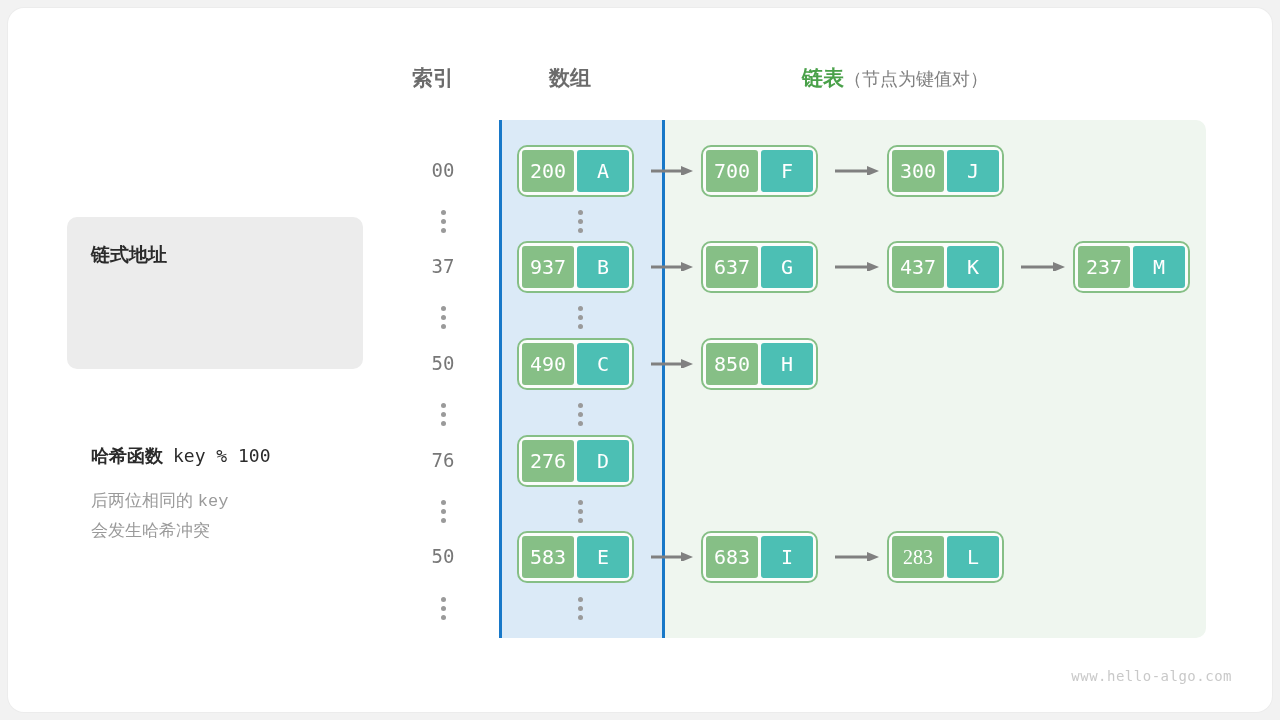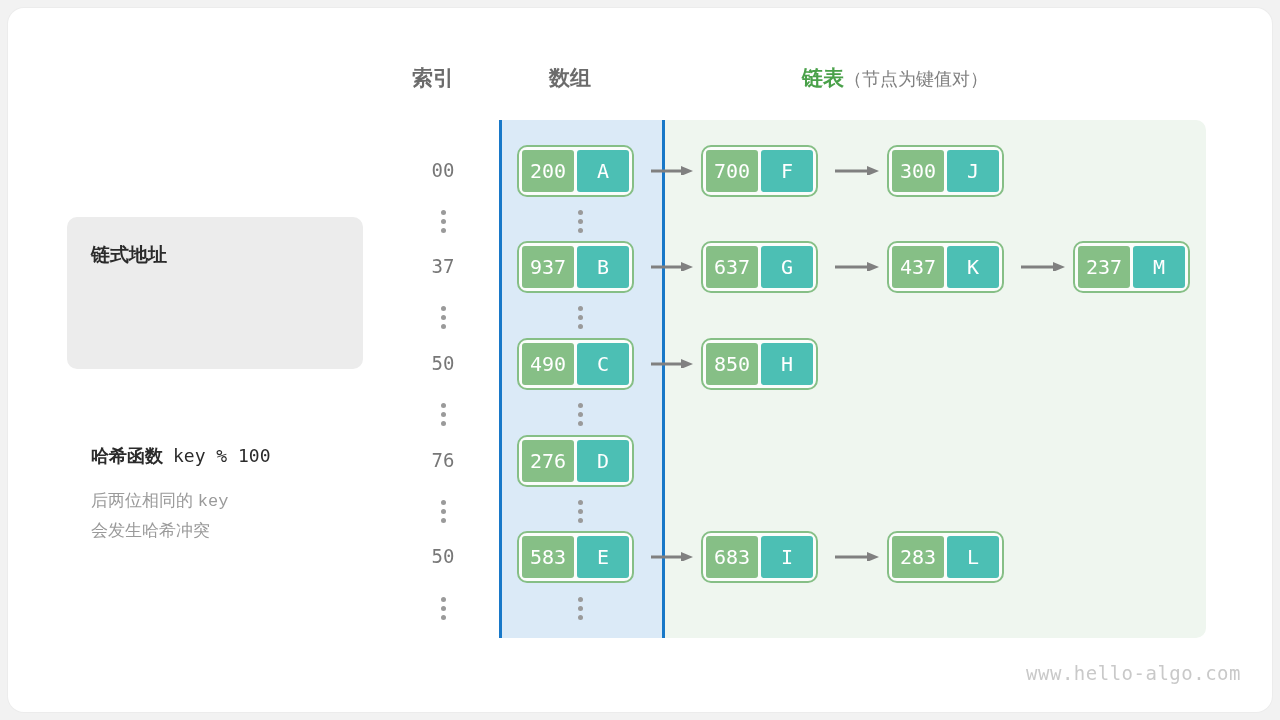--- a/index.html
+++ b/index.html
@@ -141,23 +141,23 @@
   
   .arrow {
     position: absolute;
     height: 10px;
     display: block;
   }
 
   
   #footer {
     position: absolute;
-    right: 31px; bottom: 28px;
+    right: 40px; bottom: 28px;
     font-family: "DejaVu Sans Mono", monospace;
-    font-size: 19px;
+    font-size: 14px;
     color: #c9c9c9;
     letter-spacing: 0.5px;
     text-align: center;
   }
 </style>
 </head>
 <body>
 
 <div id="card">
 
@@ -295,21 +295,21 @@
       </svg>
       <div class="node" style="left: 693px; top: 523px;">
         <div class="key" style="background: rgb(134, 191, 134);">683</div>
         <div class="val" style="background: rgb(76, 191, 180);">I</div>
       </div>
       <svg class="arrow" width="44" height="12" style="left: 827px; top: 543px;">
         <line x1="0" y1="6" x2="35" y2="6" stroke="#808080" stroke-width="3"></line>
         <polygon points="32,1 44,6 32,11" fill="#808080"></polygon>
       </svg>
       <div class="node" style="left: 879px; top: 523px;">
-        <div class="key" style="background: rgb(134, 191, 134);">283</div>
+        <div class="key" style="background: rgb(134, 191, 134); font-family: Liberation Serif, serif;">283</div>
         <div class="val" style="background: rgb(76, 191, 180);">L</div>
       </div>
       <div class="dots" style="left: 400px; top: 589px;">
         <i></i>
         <i></i>
         <i></i>
       </div>
       <div class="dots" style="left: 537px; top: 589px;">
         <i></i>
         <i></i>

